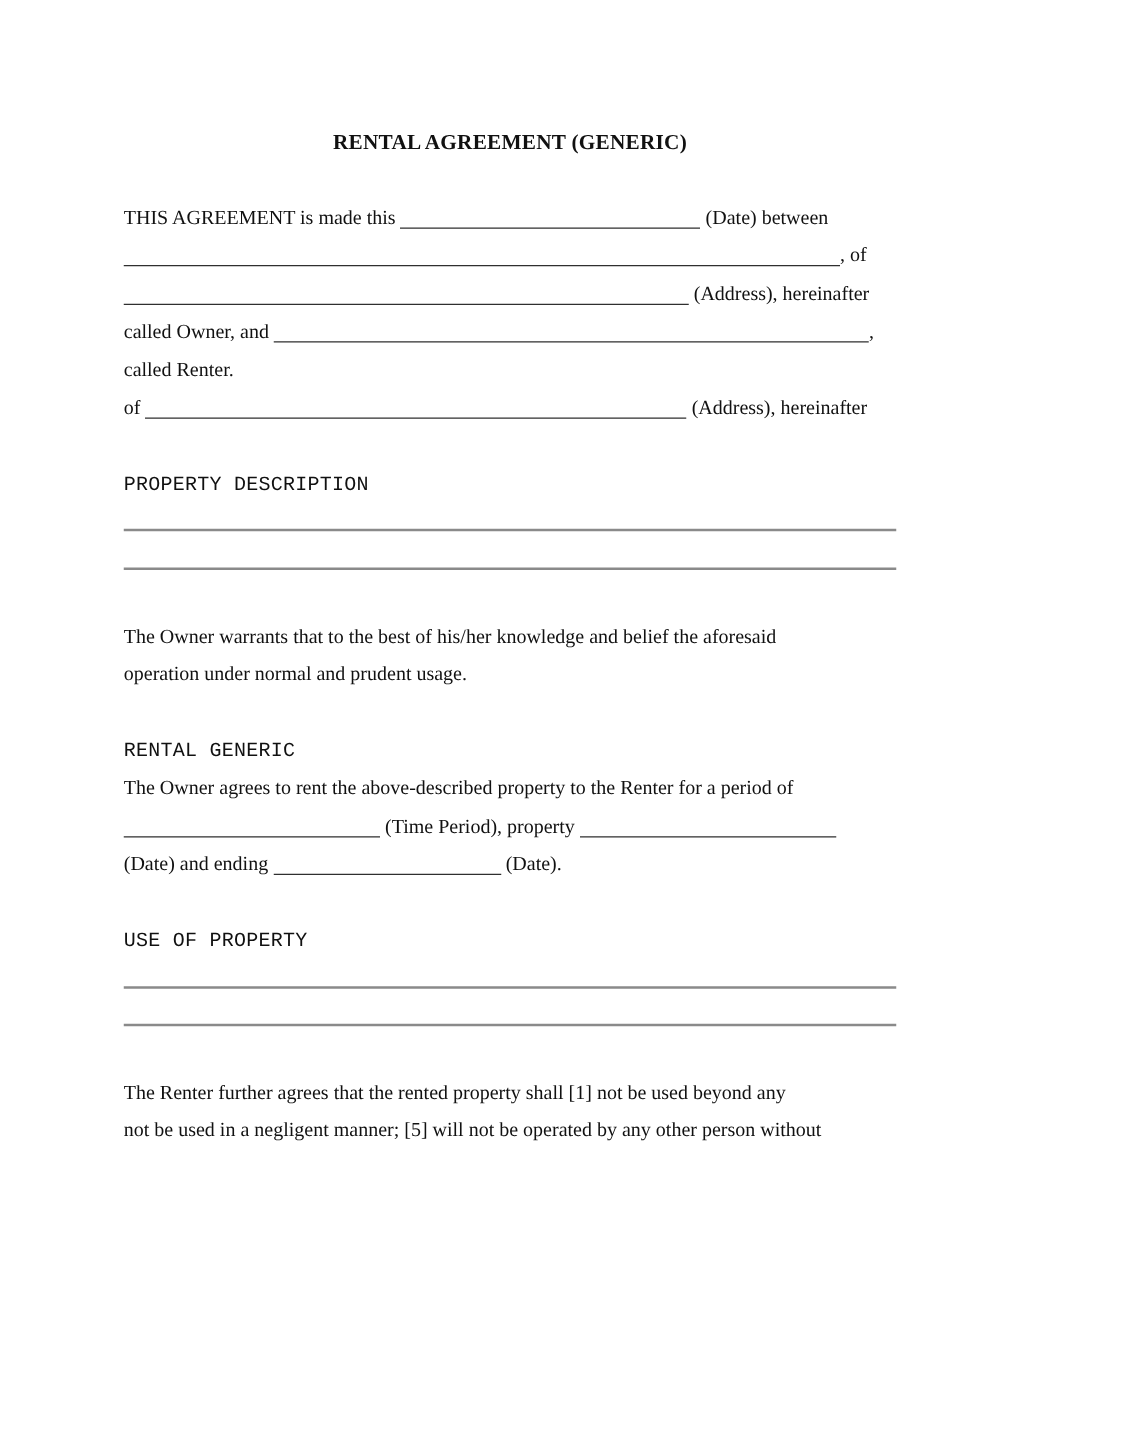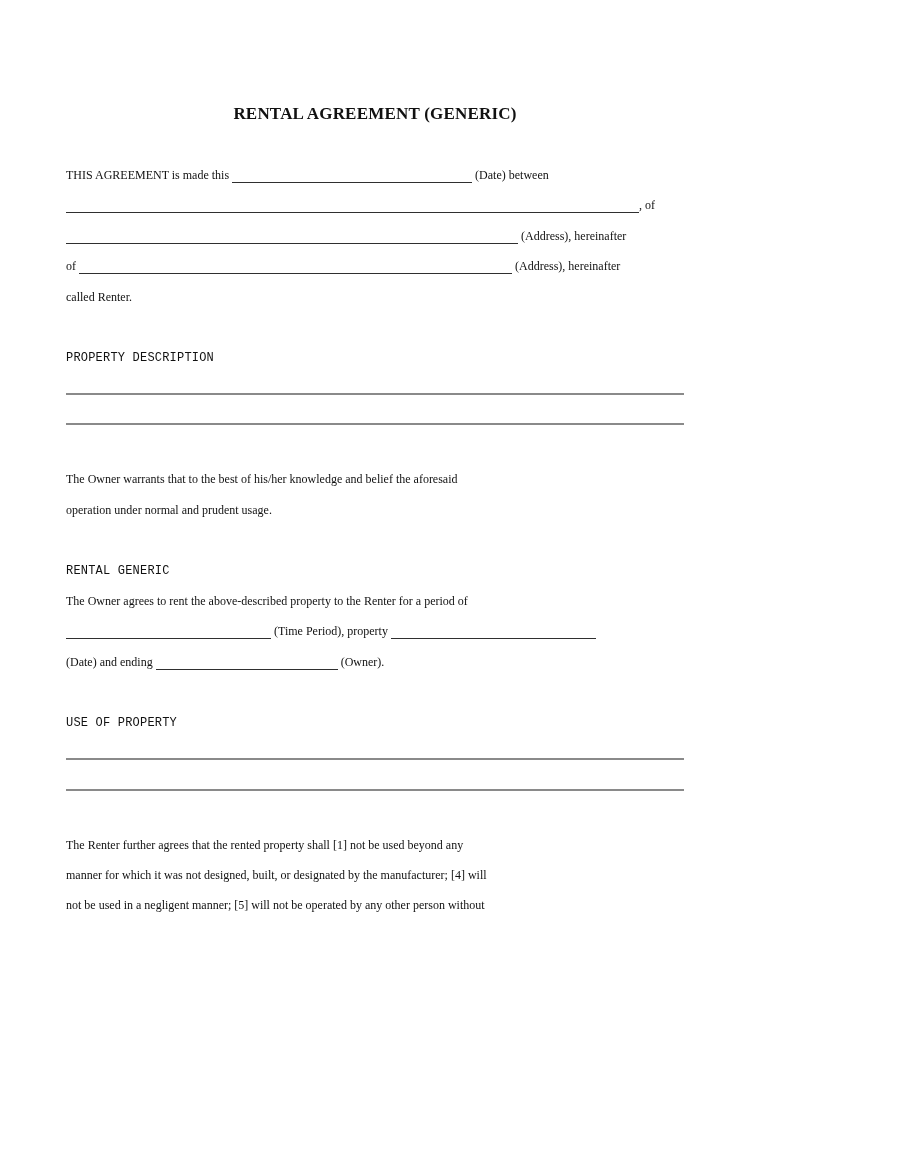--- a/index.html
+++ b/index.html
@@ -8,28 +8,28 @@
     background: #ffffff;
   }
   body {
     width: 900px;
     height: 1165px;
     overflow: hidden;
     font-family: "Liberation Serif", serif;
   }
   .page {
     width: 618px;
-    margin-left: 66px;
+    margin-left: 99px;
     padding-top: 99px;
     color: #111111;
   }
   .line {
     height: 30.45px;
     line-height: 30.45px;
-    font-size: 12px;
+    font-size: 16px;
     white-space: pre;
     color: #111111;
   }
   .line.title {
     text-align: center;
     font-weight: bold;
     font-size: 17px;
     letter-spacing: 0.2px;
   }
   .line.heading {
@@ -50,36 +50,36 @@
 </head>
 <body>
 
 <div class="page">
   <div class="line title">RENTAL AGREEMENT (GENERIC)</div>
   <div id="doc-body">
       <div class="line gap"></div>
       <div class="line line"><span>THIS AGREEMENT is made this </span><span class="blank" style="width: 240px;"></span><span> (Date) between</span></div>
       <div class="line line"><span class="blank" style="width: 573px;"></span><span>, of</span></div>
       <div class="line line"><span class="blank" style="width: 452px;"></span><span> (Address), hereinafter</span></div>
+      <div class="line line"><span>called Owner, and </span><span class="blank" style="width: 476px;"></span><span>,</span></div>
+      <div class="line line"><span>called Renter.</span></div>
       <div class="line line"><span>of </span><span class="blank" style="width: 433px;"></span><span> (Address), hereinafter</span></div>
-      <div class="line line"><span>called Renter.</span></div>
       <div class="line gap"></div>
       <div class="line heading"><span>PROPERTY DESCRIPTION</span></div>
       <div class="line rule"><span class="blank" style="width: 618px;"></span></div>
       <div class="line rule"><span class="blank" style="width: 618px;"></span></div>
       <div class="line gap"></div>
       <div class="line line"><span>The Owner warrants that to the best of his/her knowledge and belief the aforesaid</span></div>
       <div class="line line"><span>operation under normal and prudent usage.</span></div>
       <div class="line gap"></div>
       <div class="line heading"><span>RENTAL GENERIC</span></div>
       <div class="line line"><span>The Owner agrees to rent the above-described property to the Renter for a period of</span></div>
       <div class="line line"><span class="blank" style="width: 205px;"></span><span> (Time Period), property </span><span class="blank" style="width: 205px;"></span></div>
-      <div class="line line"><span>(Date) and ending </span><span class="blank" style="width: 182px;"></span><span> (Owner).</span></div>
+      <div class="line line"><span>(Date) and ending </span><span class="blank" style="width: 182px;"></span><span> (Date).</span></div>
       <div class="line gap"></div>
       <div class="line heading"><span>USE OF PROPERTY</span></div>
       <div class="line rule"><span class="blank" style="width: 618px;"></span></div>
       <div class="line rule"><span class="blank" style="width: 618px;"></span></div>
       <div class="line gap"></div>
       <div class="line line"><span>The Renter further agrees that the rented property shall [1] not be used beyond any</span></div>
-      <div class="line line"><span>manner for which it was not designed, built, or designated by the manufacturer; [4] will</span></div>
       <div class="line line"><span>not be used in a negligent manner; [5] will not be operated by any other person without</span></div>
     </div>
 </div>
 
 </body></html>

